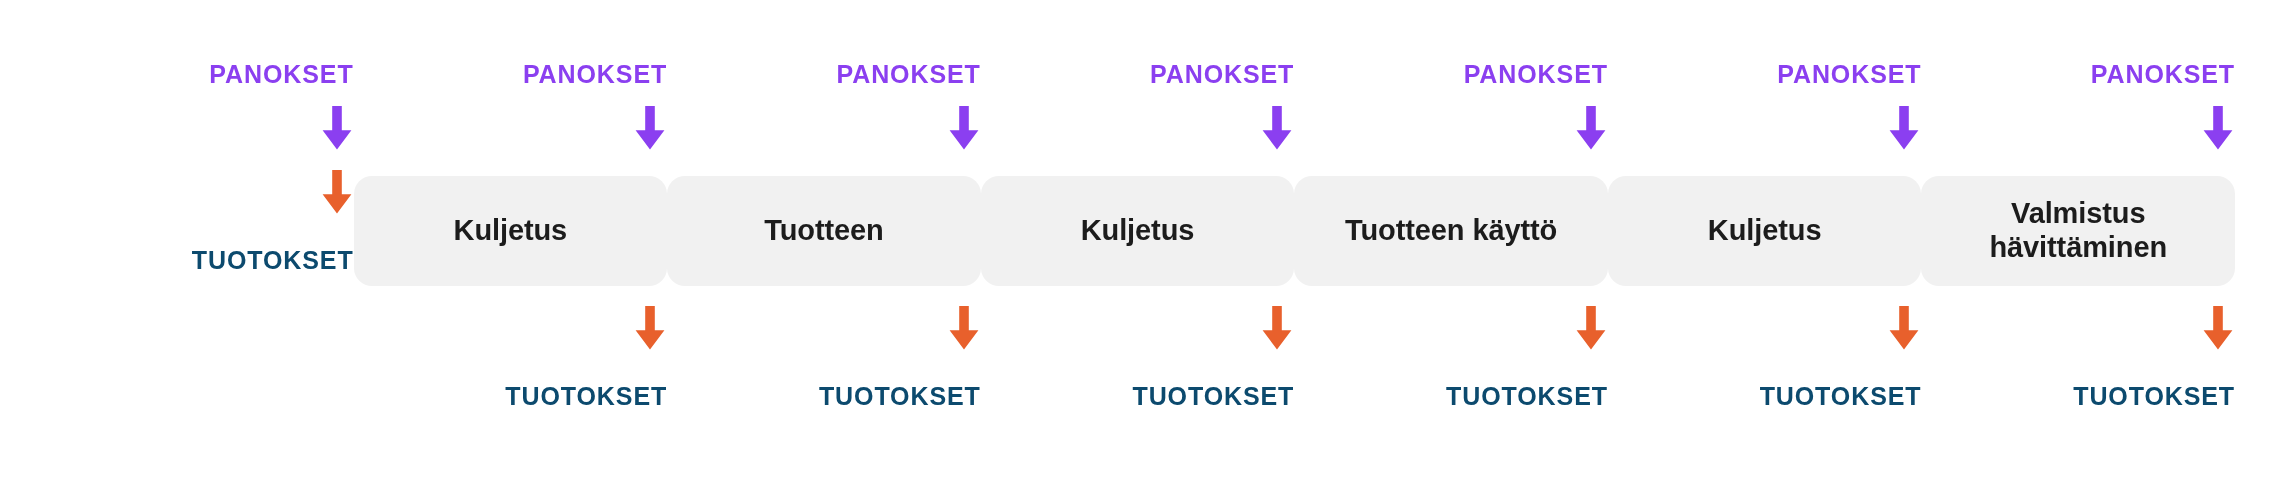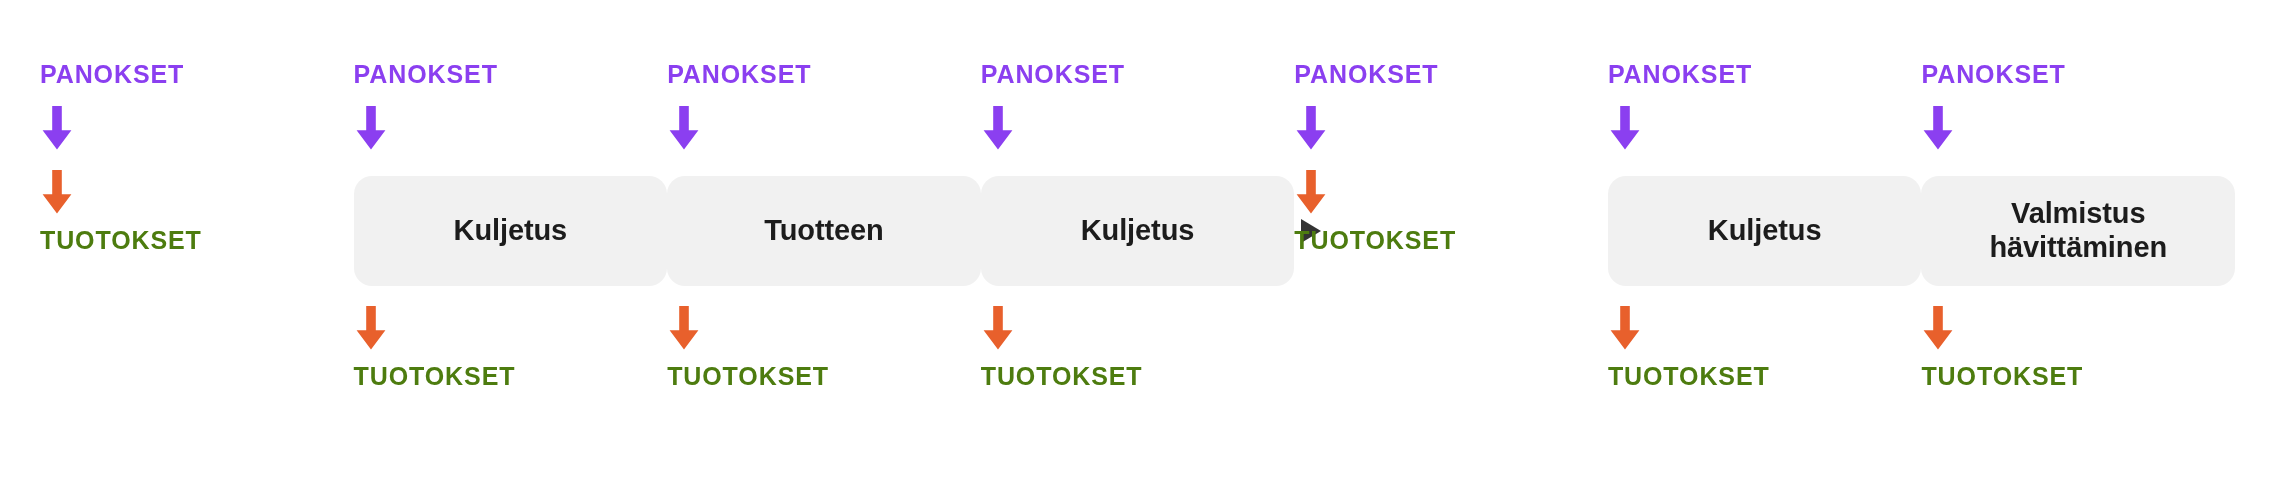--- a/index.html
+++ b/index.html
@@ -29,21 +29,21 @@
     justify-content: flex-start;
     position: relative;
     flex: 1 1 0;
     min-width: 0;
     height: 100%;
   }
   .stage-inner {
     width: 100%;
     display: flex;
     flex-direction: column;
-    align-items: flex-start;
+    align-items: flex-end;
   }
 
   
   .inputs-label {
     margin-top: 62px;
     font-size: 25px;
     font-weight: 700;
     letter-spacing: 0.9px;
     color: #8b3ff0;
     line-height: 1;
@@ -99,25 +99,25 @@
     height: 34px;
     display: flex;
     align-items: center;
     justify-content: center;
     pointer-events: none;
   }
   .connector svg { display: block; }
 
   
   .outputs-label {
-    margin-top: 14px;
+    margin-top: 34px;
     font-size: 25px;
     font-weight: 700;
     letter-spacing: 0.9px;
-    color: #4d7c0f;
+    color: #0c4a6e;
     line-height: 1;
     white-space: nowrap;
     text-align: center;
   }
 </style>
 </head>
 <body>
 
 <div id="diagram">
     <div class="stage">
@@ -197,20 +197,30 @@
           </svg></span>
         <div class="outputs-label">TUOTOKSET</div>
       </div>
     </div>
     <div class="stage">
       <div class="stage-inner">
         <div class="inputs-label">PANOKSET</div>
         <span class="v-arrow top"><svg viewBox="0 0 34 44" width="34" height="44" aria-hidden="true">
             <path d="M12.2 0 H21.8 V24.2 H31.4 L17 43.6 L2.6 24.2 H12.2 Z" fill="#8b3ff0"></path>
           </svg></span>
+        <div class="box-row">
+          <div class="process-box">
+            <span class="box-label">Tuotteen käyttö</span>
+          </div>
+          <span class="connector">
+            <svg viewBox="0 0 22 26" width="22" height="26" aria-hidden="true">
+              <path d="M1 1 L21 13 L1 25 Z" fill="#333333"></path>
+            </svg>
+          </span>
+        </div>
         <span class="v-arrow bottom"><svg viewBox="0 0 34 44" width="34" height="44" aria-hidden="true">
             <path d="M12.2 0 H21.8 V24.2 H31.4 L17 43.6 L2.6 24.2 H12.2 Z" fill="#e8602c"></path>
           </svg></span>
         <div class="outputs-label">TUOTOKSET</div>
       </div>
     </div>
     <div class="stage">
       <div class="stage-inner">
         <div class="inputs-label">PANOKSET</div>
         <span class="v-arrow top"><svg viewBox="0 0 34 44" width="34" height="44" aria-hidden="true">

